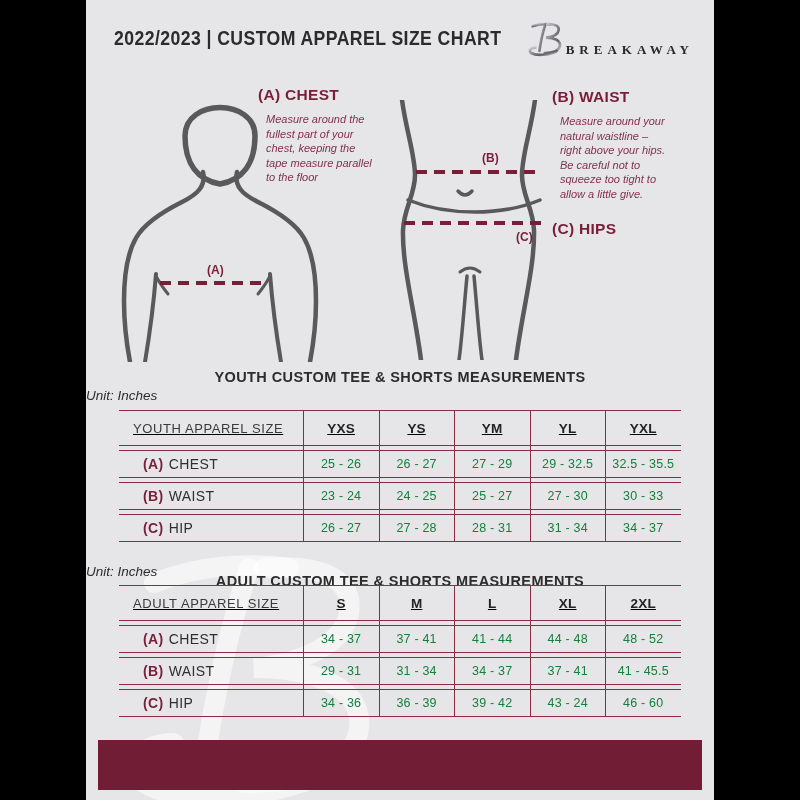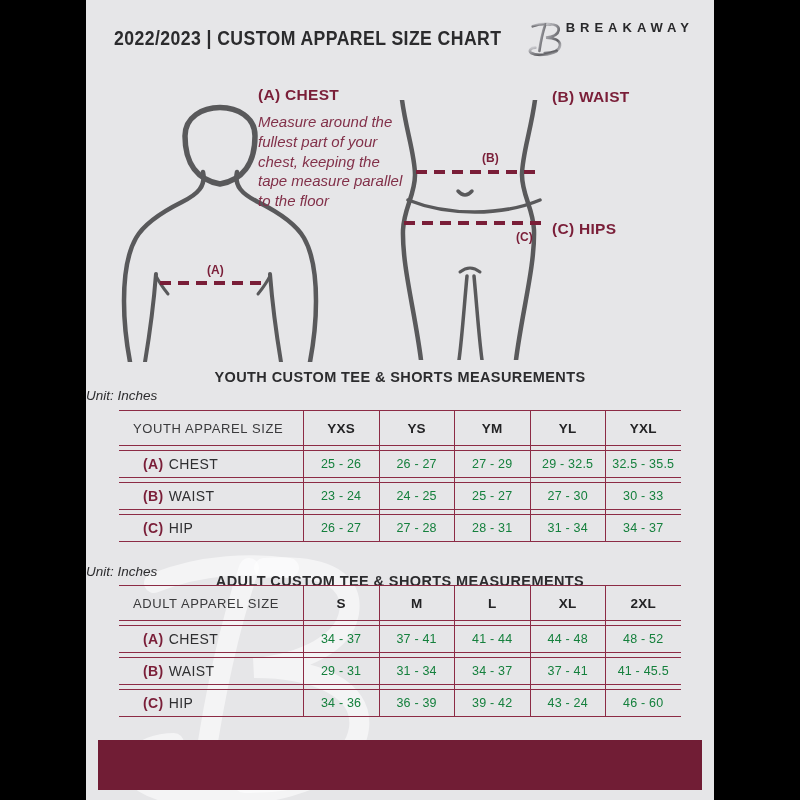--- a/index.html
+++ b/index.html
@@ -10,38 +10,38 @@
   .page{
     position:absolute;left:86px;top:0;width:628px;height:800px;
     background:var(--page-bg,#e6e6e8);overflow:hidden;
   }
   
   .doc-title{
     position:absolute;left:28px;top:26px;
     font-size:21px;font-weight:700;color:#2b2b2d;letter-spacing:.5px;
     transform:scaleX(.84);transform-origin:left center;white-space:nowrap;
   }
-  .brand{position:absolute;right:20px;top:20px;display:flex;align-items:flex-start;z-index:2;}
+  .brand{position:absolute;right:20px;top:20px;display:flex;align-items:flex-end;z-index:2;font-family:Liberation Serif, serif;}
   .brand-logo{width:40px;height:38px;}
   .logo-use{stroke:url(#metal);}
   .brand-name{font-size:13px;font-weight:700;letter-spacing:5px;color:#29292b;}
   
   .figure{position:absolute;z-index:1;}
   .fig-chest{left:34px;top:84px;width:200px;height:278px;}
   .fig-waist{left:304px;top:100px;width:170px;height:260px;}
   .body-line{fill:none;stroke:var(--fig,#59595b);stroke-linecap:round;stroke-linejoin:round;}
   .dash-line{fill:none;stroke:var(--accent,#7a1e38);stroke-width:4;stroke-dasharray:11 7;}
   .fig-label{font-family:"Liberation Sans",sans-serif;font-size:12px;font-weight:700;fill:var(--accent,#7a1e38);}
   .guide{position:absolute;z-index:1;}
   .guide h3{
     margin:0 0 8px 0;font-size:15.5px;font-weight:700;letter-spacing:.3px;
     color:var(--accent,#7a1e38);
   }
   .guide p{
-    margin:0;font-size:15px;font-style:italic;line-height:1.32;
+    margin:8px;font-size:11px;font-style:italic;line-height:1.32;
     color:#823049;white-space:pre-line;
   }
   .guide-chest{left:172px;top:86px;width:168px;}
   .guide-waist{left:466px;top:88px;width:152px;}
   .guide-hips{left:466px;top:220px;width:158px;}
   
   .section-title{
     position:absolute;left:0;width:100%;text-align:center;z-index:1;
     font-size:14.5px;font-weight:700;letter-spacing:.4px;color:#2c2c2e;
   }
@@ -51,21 +51,21 @@
   }
   .youth-title{top:369px;} .youth-unit{top:388px;}
   .adult-title{top:545px;margin-top:28px;} .adult-unit{top:564px;}
   .size-table{
     position:absolute;left:33px;width:562px;z-index:1;
     border-top:1px solid var(--line,#8c2b45);
     border-bottom:1px solid var(--line,#8c2b45);
   }
   .youth-table{top:410px;} .adult-table{top:585px;}
   .trow{display:grid;grid-template-columns:32.8% repeat(5,13.44%);align-items:center;}
-  .thead{height:34px;}
+  .thead{height:34px;text-decoration:underline;}
   .trow:not(.thead){height:26px;}
   .rowsep{height:4px;border-top:1px solid var(--line,#8c2b45);border-bottom:1px solid var(--line,#8c2b45);}
   .tcell{text-align:center;font-size:12.5px;color:#15803d;letter-spacing:.2px;}
   .thead .tcell{font-size:13.5px;font-weight:700;color:#232325;}
   .tcell.first{text-align:left;}
   .thead .tcell.first{padding-left:14px;font-weight:400;font-size:13px;color:#3a3a3c;letter-spacing:.6px;}
   .tcell.label{padding-left:24px;font-size:14px;color:#2f2f31;letter-spacing:.4px;}
   .tcell .prefix{font-weight:700;color:var(--accent,#7a1e38);margin-right:5px;}
   .vline{position:absolute;top:0;bottom:0;width:1px;background:var(--line,#8c2b45);}
   
@@ -142,20 +142,26 @@
   <div class="guide guide-chest">
     <h3>(A) CHEST</h3>
     <p>Measure around the
 fullest part of your
 chest, keeping the
 tape measure parallel
 to the floor</p>
   </div>
   <div class="guide guide-waist">
     <h3>(B) WAIST</h3>
+    <p>Measure around your
+natural waistline –
+right above your hips.
+Be careful not to
+squeeze too tight to
+allow a little give.</p>
   </div>
   <div class="guide guide-hips">
     <h3>(C) HIPS</h3>
   </div>
 
   <div class="section-title youth-title">YOUTH CUSTOM TEE &amp; SHORTS MEASUREMENTS</div>
   <div class="unit-line youth-unit">Unit: Inches</div>
   <div class="size-table youth-table">
       <div class="trow thead">
         <div class="tcell first">YOUTH APPAREL SIZE</div>

